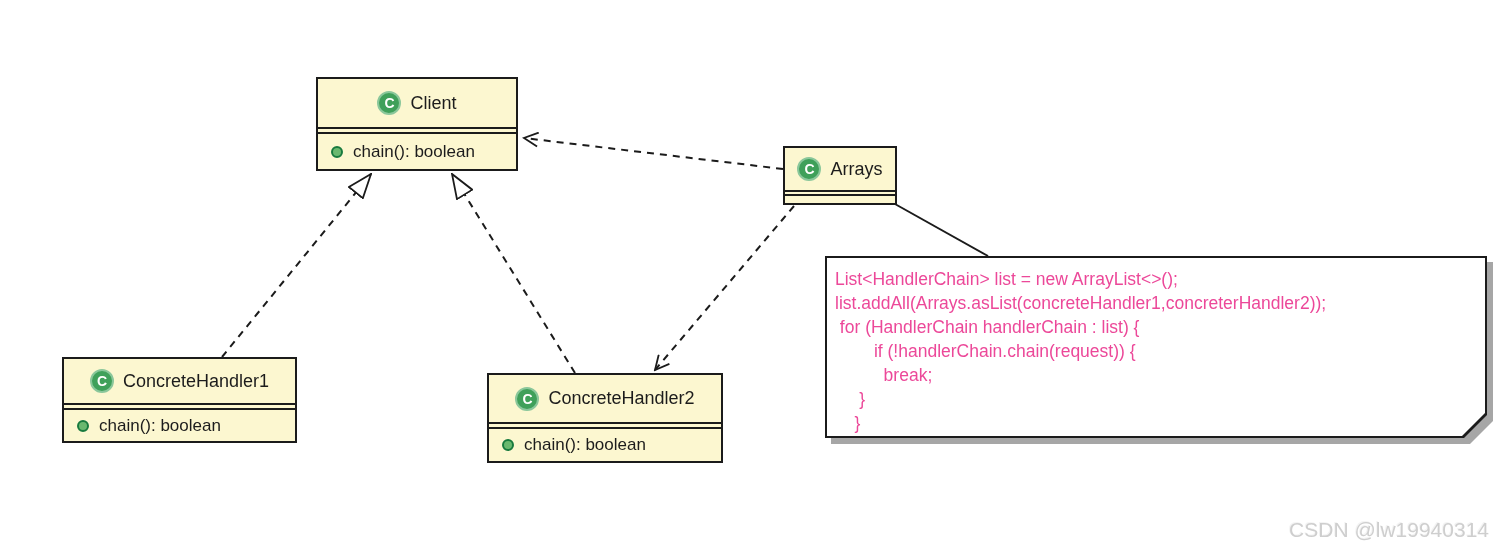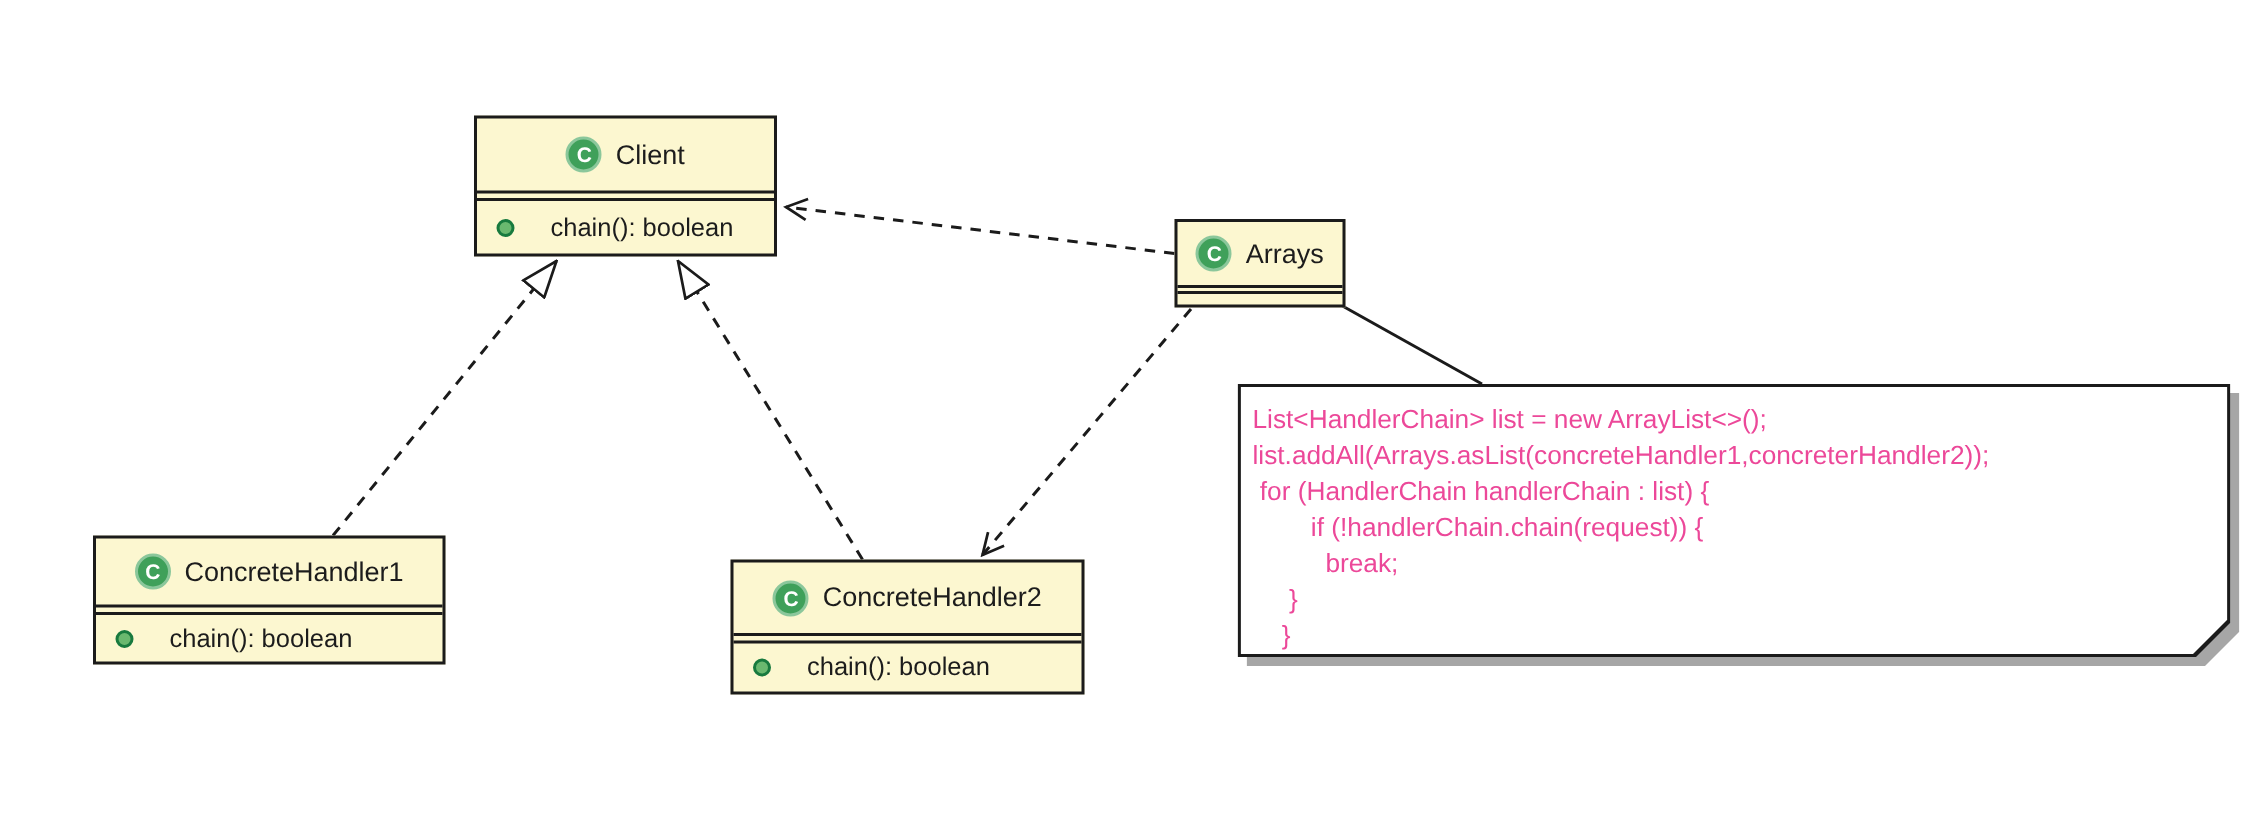--- a/index.html
+++ b/index.html
@@ -58,21 +58,21 @@
   .uml-sep {
     flex: 0 0 auto;
     height: 7px;
     border-top: 2px solid var(--class_border);
     border-bottom: 2px solid var(--class_border);
   }
   .uml-method {
     flex: 1 1 auto;
     display: flex;
     align-items: center;
-    gap: 24px;
+    gap: 10px;
     padding-left: 13px;
     font-size: 17px;
     color: var(--text_dark);
   }
   .m-dot {
     width: 12px; height: 12px;
     border-radius: 50%;
     background: var(--method_dot_fill);
     border: 2px solid var(--method_dot_border);
     flex: 0 0 auto;
@@ -207,14 +207,15 @@
       <pre id="note-code">List&lt;HandlerChain&gt; list = new ArrayList&lt;&gt;();
 list.addAll(Arrays.asList(concreteHandler1,concreterHandler2));
  for (HandlerChain handlerChain : list) {
         if (!handlerChain.chain(request)) {
           break;
      }
     }</pre>
     </div>
   </div>
 
+  <div class="watermark" id="watermark-line2">CSDN @lw19940314</div>
 
 </div>
 
 </body></html>

